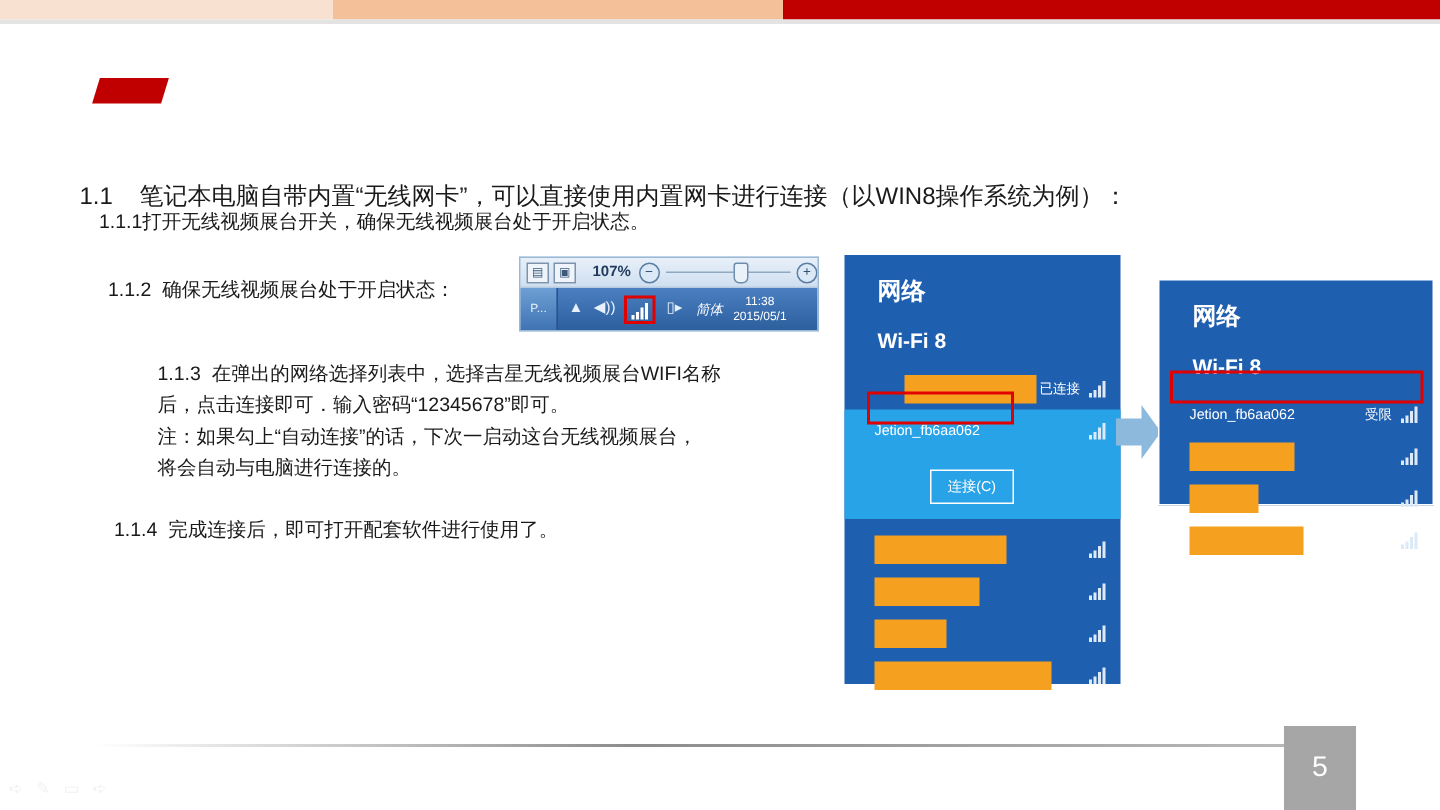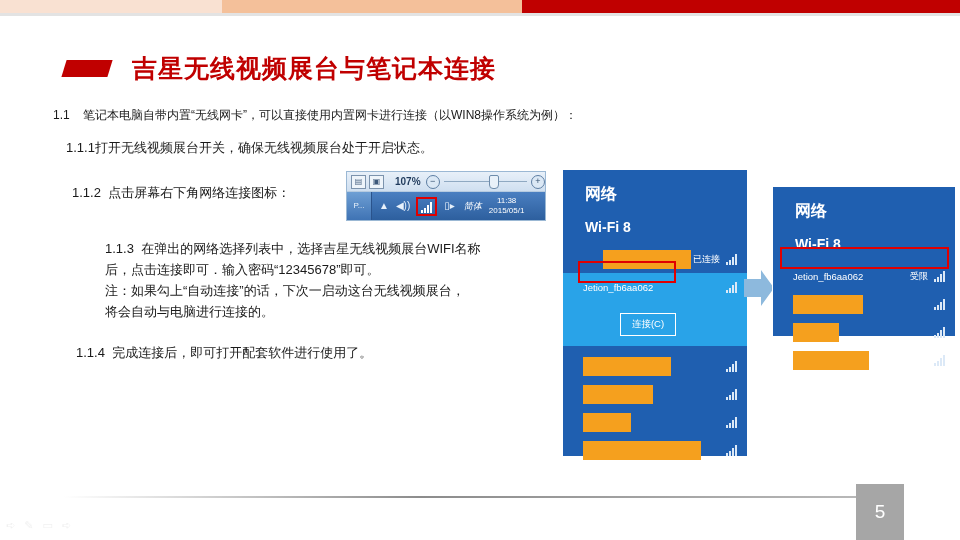--- a/index.html
+++ b/index.html
@@ -56,21 +56,21 @@
     white-space: nowrap;
   }
 
   
   .body-text {
     position: absolute;
     color: #1a1a1a;
     white-space: pre;
     line-height: 1.55;
   }
-  #para-1-1   { top: 106px; left: 53px;  font-size: 12px; }
+  #para-1-1   { top: 120px; left: 53px;  font-size: 16px; }
   #para-1-1-1 { top: 138px; left: 66px;  font-size: 13px; }
   #para-1-1-2 { top: 183px; left: 72px;  font-size: 13px; }
   #para-1-1-3 { top: 238px; left: 68px;  font-size: 13px; line-height: 1.62; margin-left: 37px; }
   #para-1-1-4 { top: 343px; left: 76px;  font-size: 13px; }
 
   
   #taskbar-shot {
     position: absolute;
     top: 171px; left: 346px;
     width: 198px; height: 48px;
@@ -311,26 +311,25 @@
 
 <div id="top-banner">
   <div class="band-a"></div>
   <div class="band-b"></div>
   <div class="band-c"></div>
 </div>
 <div id="banner-underline"></div>
 
 <div id="title-row">
   <div id="title-accent"></div>
-  <div id="slide-title">吉星无线视频展台与笔记本连接</div>
 </div>
 
 <div class="body-text" id="para-1-1">1.1    笔记本电脑自带内置“无线网卡”，可以直接使用内置网卡进行连接（以WIN8操作系统为例）：</div>
 <div class="body-text" id="para-1-1-1">1.1.1打开无线视频展台开关，确保无线视频展台处于开启状态。</div>
-<div class="body-text" id="para-1-1-2">1.1.2  点击屏幕右下角网络连接图标：</div>
+<div class="body-text" id="para-1-1-2">1.1.2  确保无线视频展台处于开启状态：</div>
 <div class="body-text" id="para-1-1-3">1.1.3  在弹出的网络选择列表中，选择吉星无线视频展台WIFI名称
 后，点击连接即可．输入密码“12345678”即可。
 注：如果勾上“自动连接”的话，下次一启动这台无线视频展台，
 将会自动与电脑进行连接的。</div>
 <div class="body-text" id="para-1-1-4">1.1.4  完成连接后，即可打开配套软件进行使用了。</div>
 
 <div id="taskbar-shot">
 
   <div id="taskbar-zoomrow">
     <div class="tb-sq">▤</div>

